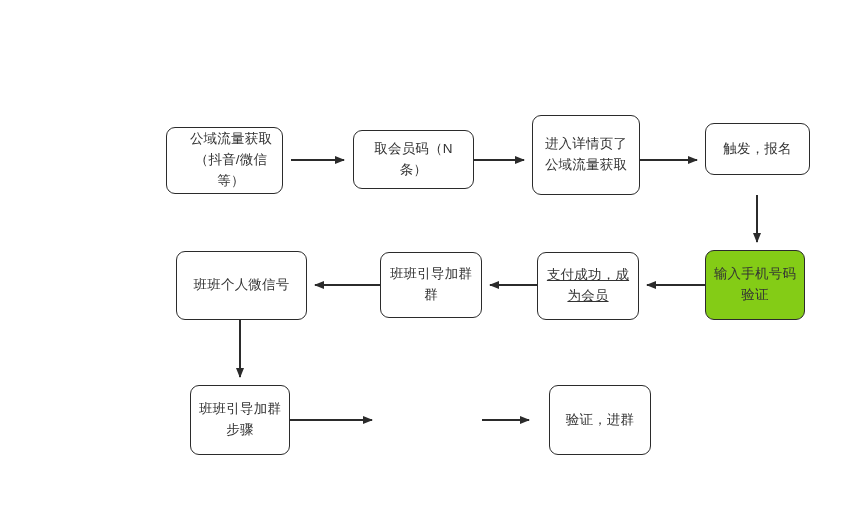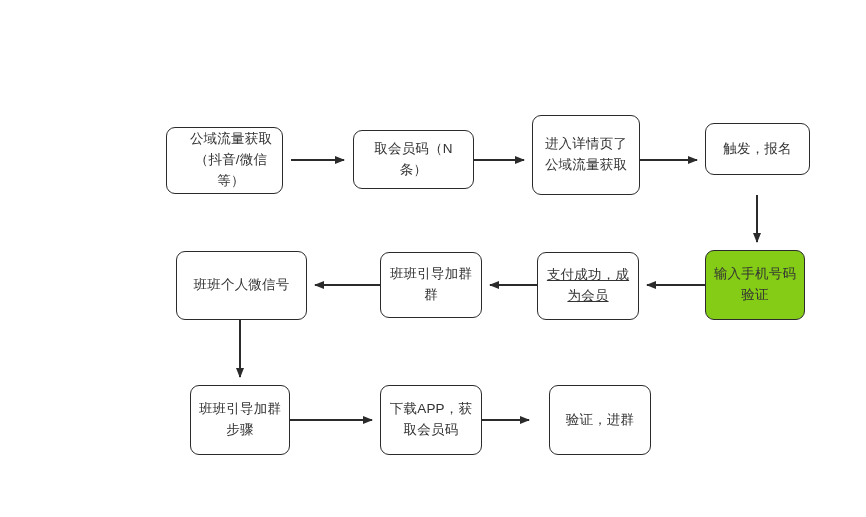--- a/index.html
+++ b/index.html
@@ -95,17 +95,15 @@
   <div class="node" style="left: 705px; top: 123px; width: 105px; height: 52px; border-color: rgb(43, 43, 43); background: rgb(255, 255, 255); color: rgb(51, 51, 51);">触发，报名</div>
   <div class="node" style="left: 176px; top: 251px; width: 131px; height: 69px; border-color: rgb(43, 43, 43); background: rgb(255, 255, 255); color: rgb(51, 51, 51);">班班个人微信号</div>
   <div class="node" style="left: 380px; top: 252px; width: 102px; height: 66px; border-color: rgb(43, 43, 43); background: rgb(255, 255, 255); color: rgb(51, 51, 51);">班班引导加群
 群</div>
   <div class="node" style="left: 537px; top: 252px; width: 102px; height: 68px; border-color: rgb(43, 43, 43); background: rgb(255, 255, 255); color: rgb(51, 51, 51); text-decoration: underline;">支付成功，成
 为会员</div>
   <div class="node" style="left: 705px; top: 250px; width: 100px; height: 70px; border-color: rgb(43, 43, 43); background: #84cc16; color: rgb(51, 51, 51);">输入手机号码
 验证</div>
   <div class="node" style="left: 190px; top: 385px; width: 100px; height: 70px; border-color: rgb(43, 43, 43); background: rgb(255, 255, 255); color: rgb(51, 51, 51);">班班引导加群
 步骤</div>
-  <div class="node" style="left: 380px; top: 385px; width: 102px; height: 70px; border-color: rgb(43, 43, 43); background: rgb(255, 255, 255); color: rgb(51, 51, 51);">下载APP，获
-取会员码</div>
   <div class="node" style="left: 537px; top: 385px; width: 102px; height: 70px; border-color: rgb(43, 43, 43); background: rgb(255, 255, 255); color: rgb(51, 51, 51); margin-left: 12px;">验证，进群</div>
 
 </div>
 
 </body></html>

